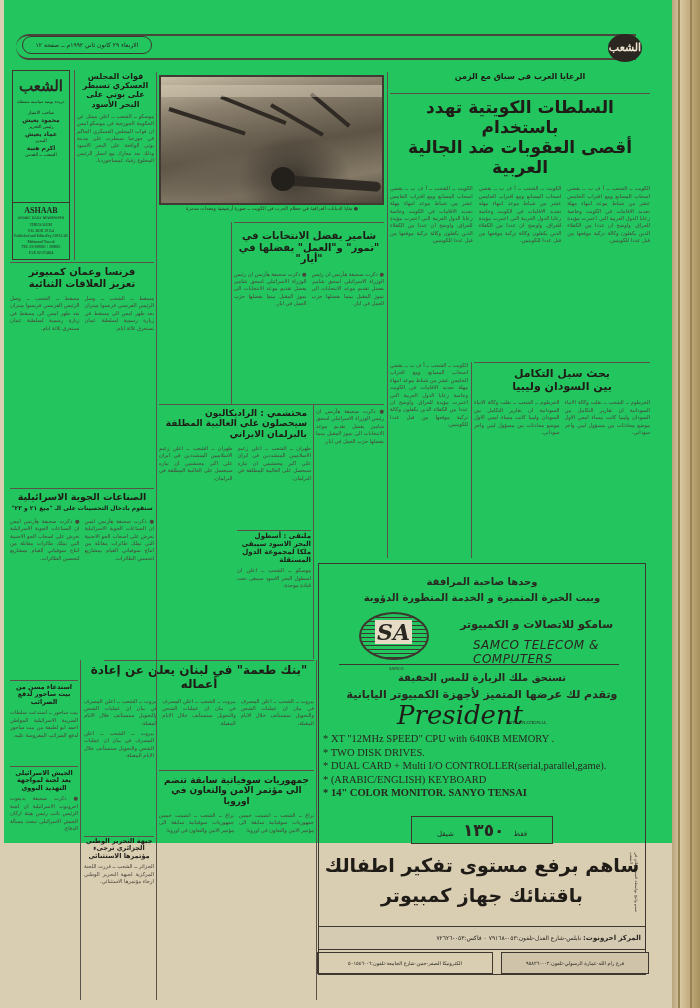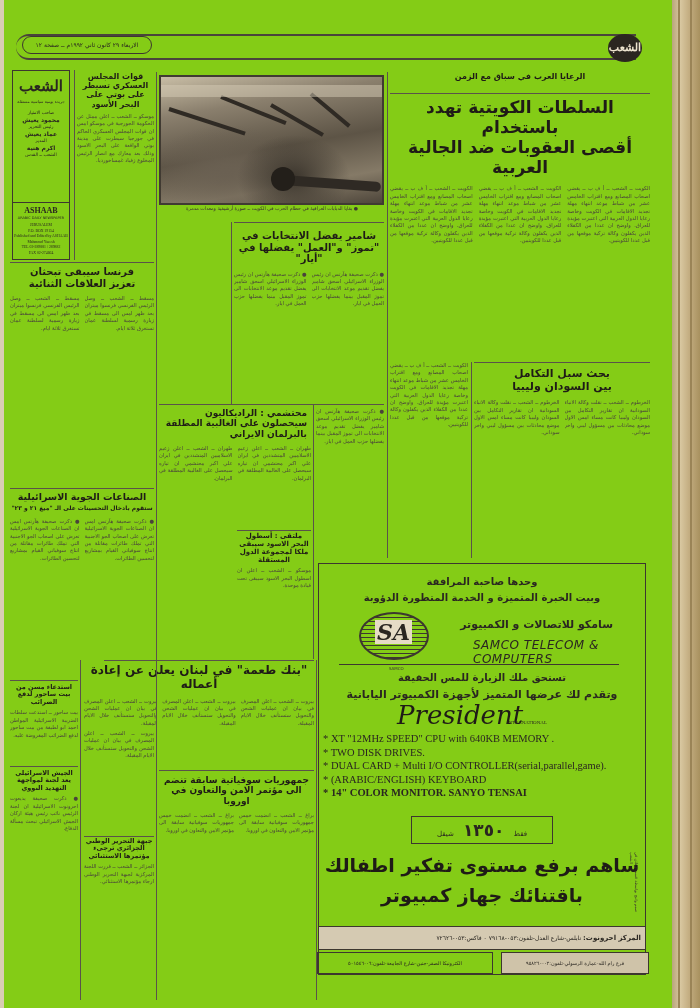--- a/index.html
+++ b/index.html
@@ -4,22 +4,22 @@
 <style>
   * { box-sizing: border-box; margin: 0; padding: 0; }
   html, body { width: 700px; height: 1008px; overflow: hidden; }
   body {
     background: #d9cdb2;
     font-family: "DejaVu Sans", sans-serif;
     color: #2a2621;
     position: relative;
   }
   .page {
-    position: absolute; left: 4px; top: 0; width: 668px; height: 1008px;
-    background: #84cc16;
+    position: absolute; left: 4px; top: 0; width: 668px; height: 843px;
+    background: #22c55e;
   }
   .binding {
     position: absolute; right: 0; top: 0; width: 28px; height: 1008px;
     background: linear-gradient(90deg, #b9a57c 0%, #d8c7a0 30%, #c4ae82 60%, #a8915f 100%);
   }
   .binding .stripe { position:absolute; top:0; bottom:0; width:2px; background:#9a8457; }
 
   
   .header {
     position: absolute; left: 12px; top: 28px; width: 640px; height: 38px;
@@ -174,21 +174,21 @@
     <div style="display:flex; flex-direction:row-reverse; gap:5px; margin-top:6px;">
       <div class="body-text" style="flex:1; height:200px; overflow:hidden;">طهران ــ الشعب ــ اعلن زعيم الاسلاميين المتشددين في ايران علي اكبر محتشمي ان تياره سيحصل على الغالبية المطلقة في البرلمان.</div>
       <div class="body-text" style="flex:1; height:200px; overflow:hidden;">طهران ــ الشعب ــ اعلن زعيم الاسلاميين المتشددين في ايران علي اكبر محتشمي ان تياره سيحصل على الغالبية المطلقة في البرلمان.</div>
     </div>
   </div>
   <div class="colrule" style="left:309px; top:404px; height:255px;"></div>
   <div class="body-text" style="position:absolute; left:312px; top:408px; width:68px; height:150px; overflow:hidden;">● ذكرت صحيفة هآرتس ان رئيس الوزراء الاسرائيلي اسحق شامير يفضل تقديم موعد الانتخابات الى تموز المقبل بينما يفضلها حزب العمل في ايار.</div>
 
   <div class="hrule" style="left:233px; top:530px; width:74px;"></div>
   <div style="position:absolute; left:233px; top:532px; width:74px; height:125px;">
-    <div class="hl" style="font-size:7px; text-align:center;">ملتقى : أسطول البحر الاسود سيبقى ملكا لمجموعة الدول المستقلة</div>
+    <div class="hl" style="font-size:7px; text-align:right;">ملتقى : أسطول البحر الاسود سيبقى ملكا لمجموعة الدول المستقلة</div>
     <div class="body-text" style="margin-top:3px; height:90px; overflow:hidden;">موسكو ــ الشعب ــ اعلن ان اسطول البحر الاسود سيبقى تحت قيادة موحدة.</div>
   </div>
 
   <div class="hrule" style="left:100px; top:660px; width:210px;"></div>
   <div style="position:absolute; left:80px; top:664px; width:230px; height:105px;">
     <div class="hl" style="font-size:12px;">"بنك طعمة" في لبنان يعلن عن إعادة أعماله</div>
     <div style="display:flex; flex-direction:row-reverse; gap:5px; margin-top:6px;">
       <div class="body-text" style="flex:1; height:75px; overflow:hidden;">بيروت ــ الشعب ــ اعلن المصرف في بيان ان عمليات الشحن والتحويل ستستأنف خلال الايام المقبلة.</div>
       <div class="body-text" style="flex:1; height:75px; overflow:hidden;">بيروت ــ الشعب ــ اعلن المصرف في بيان ان عمليات الشحن والتحويل ستستأنف خلال الايام المقبلة.</div>
       <div class="body-text" style="flex:1; height:75px; overflow:hidden;">بيروت ــ الشعب ــ اعلن المصرف في بيان ان عمليات الشحن والتحويل ستستأنف خلال الايام المقبلة.</div>
@@ -233,21 +233,21 @@
 
   <div class="colrule" style="left:70px; top:70px; height:190px;"></div>
   <div style="position:absolute; left:73px; top:72px; width:77px; height:190px;">
     <div class="hl" style="font-size:8px;">قوات المجلس العسكري تسيطر على بوتي على البحر الأسود</div>
     <div class="body-text" style="margin-top:4px; height:145px; overflow:hidden;">موسكو ــ الشعب ــ اعلن ممثل عن الحكومة الجورجية في موسكو امس ان قوات المجلس العسكري الحاكم في جورجيا سيطرت على مدينة بوتي الواقعة على البحر الاسود وذلك بعد معارك مع انصار الرئيس المخلوع زفياد غمساخورديا.</div>
   </div>
   <div class="colrule" style="left:152px; top:72px; height:928px;"></div>
 
   <div class="hrule" style="left:6px; top:262px; width:144px;"></div>
   <div style="position:absolute; left:6px; top:266px; width:144px; height:180px;">
-    <div class="hl" style="font-size:10px;">فرنسا سيبقى تبحثان</div>
+    <div class="hl" style="font-size:10px;">فرنسا وعمان كمبيوتر</div>
     <div class="hl" style="font-size:10px;">تعزيز العلاقات الثنائية</div>
     <div style="display:flex; flex-direction:row-reverse; gap:5px; margin-top:6px;">
       <div class="body-text" style="flex:1; height:145px; overflow:hidden;">مسقط ــ الشعب ــ وصل الرئيس الفرنسي فرنسوا ميتران بعد ظهر امس الى مسقط في زيارة رسمية لسلطنة عمان تستغرق ثلاثة ايام.</div>
       <div class="body-text" style="flex:1; height:145px; overflow:hidden;">مسقط ــ الشعب ــ وصل الرئيس الفرنسي فرنسوا ميتران بعد ظهر امس الى مسقط في زيارة رسمية لسلطنة عمان تستغرق ثلاثة ايام.</div>
     </div>
   </div>
 
   <div class="hrule" style="left:6px; top:488px; width:144px;"></div>
   <div style="position:absolute; left:6px; top:492px; width:144px; height:165px;">
     <div class="hl" style="font-size:9.5px;">الصناعات الجوية الاسرائيلية</div>

